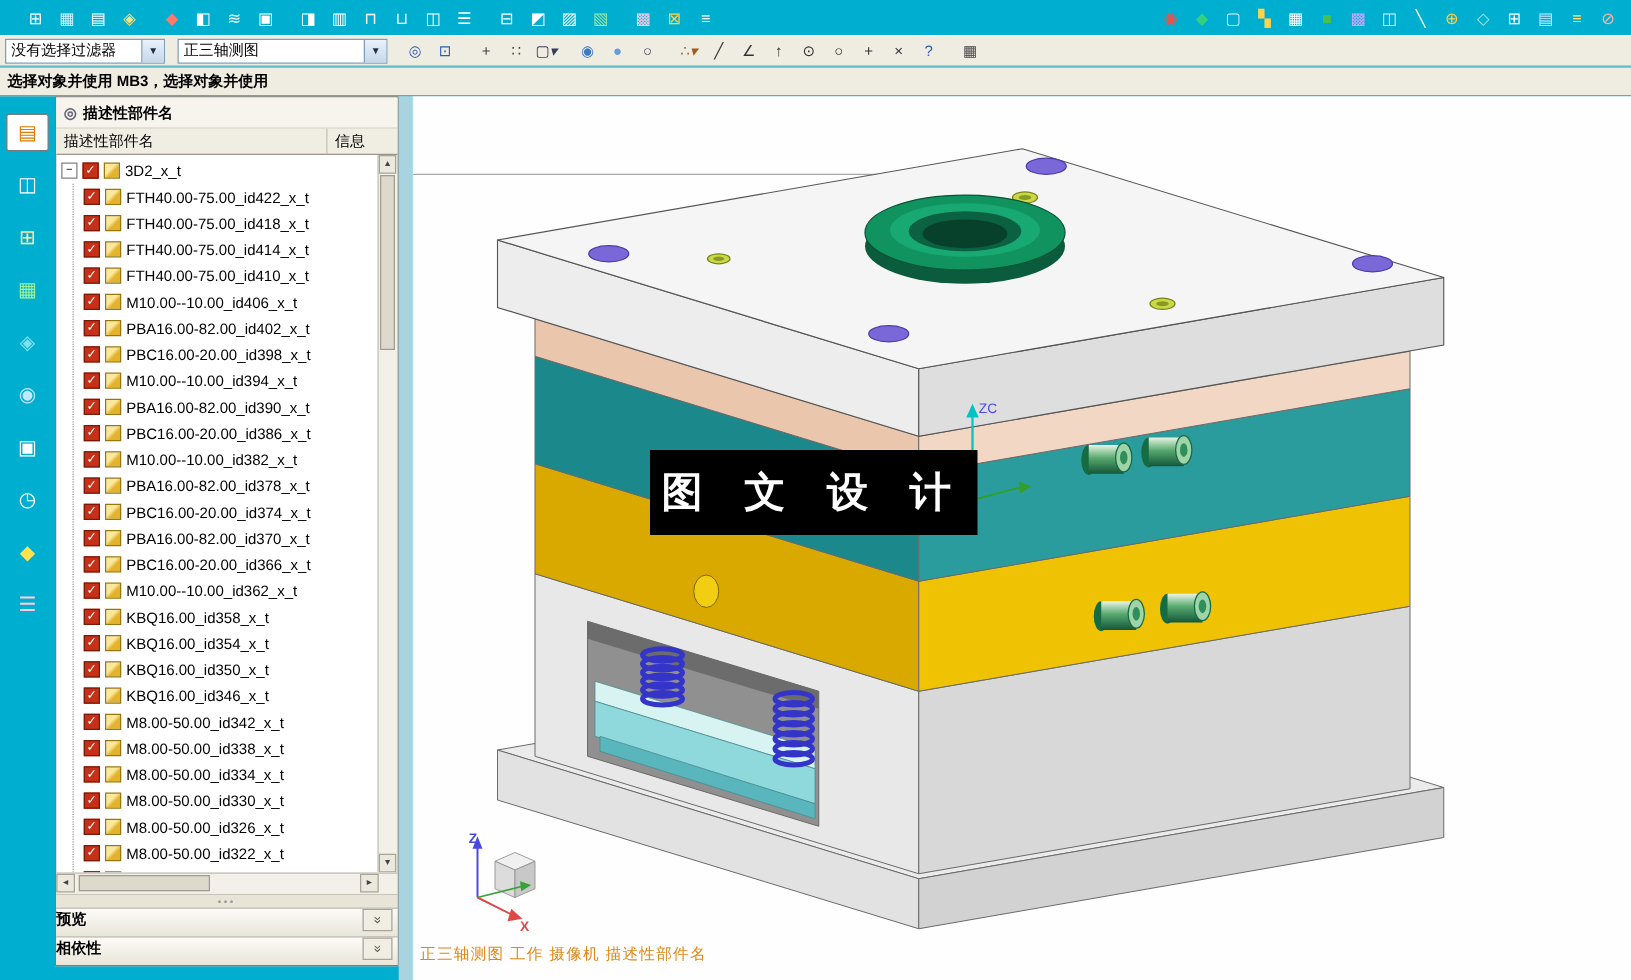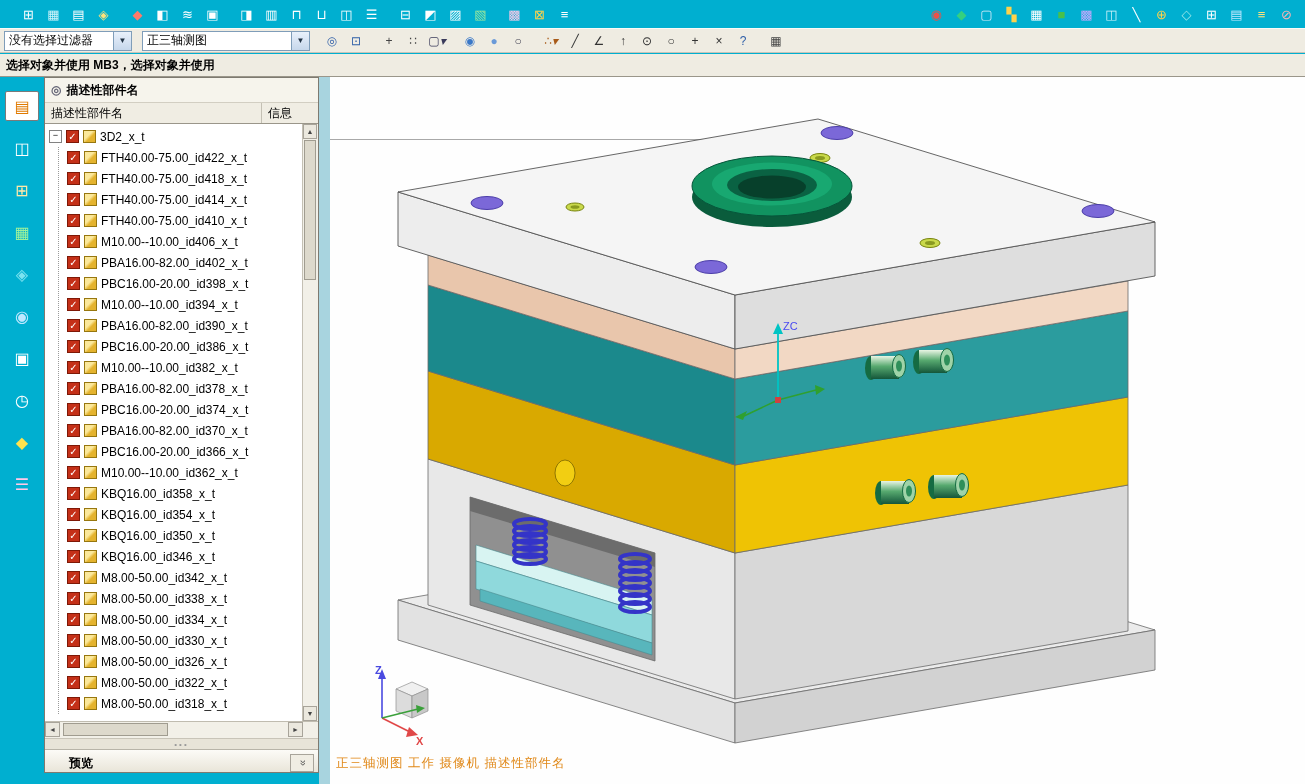--- a/index.html
+++ b/index.html
@@ -42,21 +42,21 @@
   .trow.child{padding-left:8px;}
   .vscroll{position:absolute;right:0;top:0;bottom:0;width:15px;background:#F2F0E8;border-left:1px solid #C4C0B4;}
   .sbtn{position:absolute;left:0;width:14px;height:15px;background:#EBE8DE;border:1px solid #A8A49A;box-sizing:border-box;font-size:7px;display:flex;align-items:center;justify-content:center;color:#444;}
   .sbtn.up{top:0;} .sbtn.down{bottom:0;}
   .vthumb{position:absolute;left:1px;top:16px;width:12px;height:140px;background:#DDD9CC;border:1px solid #A09C90;box-sizing:border-box;}
   .hscroll{height:16px;background:#F2F0E8;border-top:1px solid #C0BCB0;position:relative;flex:none;}
   .hbtn{position:absolute;top:0;width:15px;height:15px;background:#EBE8DE;border:1px solid #A8A49A;box-sizing:border-box;font-size:7px;display:flex;align-items:center;justify-content:center;color:#444;}
   .hbtn.left{left:0;} .hbtn.right{right:15px;}
   .hthumb{position:absolute;left:18px;top:1px;width:105px;height:13px;background:#DDD9CC;border:1px solid #A09C90;box-sizing:border-box;}
   .splitter{height:10px;background:#E8E4D8;border-top:1px solid #C8C4B8;display:flex;align-items:center;justify-content:center;color:#999;font-size:8px;letter-spacing:2px;flex:none;}
-  .acc{height:22px;display:flex;align-items:flex-end;justify-content:space-between;padding:0 4px 0 24px;font-weight:bold;font-size:12px;background:linear-gradient(#FCFBF7,#E9E5D9);border-top:1px solid #B8B4A8;flex:none;}
+  .acc{height:22px;display:flex;align-items:flex-start;justify-content:space-between;padding:0 4px 0 0;font-weight:bold;font-size:12px;background:linear-gradient(#FCFBF7,#E9E5D9);border-top:1px solid #B8B4A8;flex:none;}
   .chev{width:22px;height:16px;border:1px solid #A8A49A;background:#F0EDE3;display:flex;align-items:center;justify-content:center;font-size:11px;color:#555;}
   .chev b{transform:rotate(-90deg);display:block;font-weight:normal;}
 
   
   .gutter{position:absolute;left:319px;top:77px;bottom:0;width:11px;background:#A8D4DF;}
   .viewport{position:absolute;left:330px;top:77px;right:0;bottom:0;background:#FEFEFE;overflow:hidden;}
   .viewport svg{position:absolute;left:0;top:0;}
   .watermark{position:absolute;left:190px;top:283px;width:262px;height:68px;background:var(--wm_bg,#000);color:var(--wm_fg,#fff);display:flex;align-items:center;justify-content:center;font-size:33px;font-weight:bold;letter-spacing:12px;white-space:nowrap;z-index:5;}
   .view-status{position:absolute;left:6px;bottom:12px;color:var(--status_orange,#E08818);font-size:12.5px;letter-spacing:1px;z-index:4;}
 </style>
@@ -322,20 +322,26 @@
       <span class="hthumb"></span>
       <span class="hbtn right">►</span>
     </div>
     <div class="splitter">•••</div>
     <div class="acc">
       <span>预览</span>
       <span class="chev">
           <b>«</b>
         </span>
     </div>
+    <div class="acc">
+      <span>相依性</span>
+      <span class="chev">
+          <b>«</b>
+        </span>
+    </div>
   </div>
 
   <div class="gutter"></div>
 
   <div class="viewport">
     <svg width="975" height="707" viewBox="0 0 975 707">
       <defs>
         <linearGradient id="gfit" x1="0" y1="0" x2="0" y2="1">
           <stop offset="0" stop-color="#E8F5E4"></stop>
             <stop offset="0.45" stop-color="#57A96F"></stop>
@@ -472,15 +478,16 @@
         <polygon points="48,602 56,602 52,592" fill="#4A4AE0"></polygon>
         <text x="45" y="597" font-size="11" font-weight="bold" fill="#4A4AE0">Z</text>
         <line x1="52" y1="641" x2="82" y2="656" stroke="#E04848" stroke-width="1.6"></line>
         <polygon points="79,650 76,660 88,658" fill="#E04848"></polygon>
         <text x="86" y="668" font-size="11" font-weight="bold" fill="#E04848">X</text>
         <line x1="52" y1="641" x2="88" y2="632" stroke="#3AA03A" stroke-width="1.4"></line>
         <polygon points="86,628 87,636 95,631" fill="#3AA03A"></polygon>
       </g>
     </svg>
 
+    <div class="watermark">图 文 设 计</div>
     <div class="view-status">正三轴测图 工作 摄像机 描述性部件名</div>
   </div>
 </div>
 
 </body></html>

